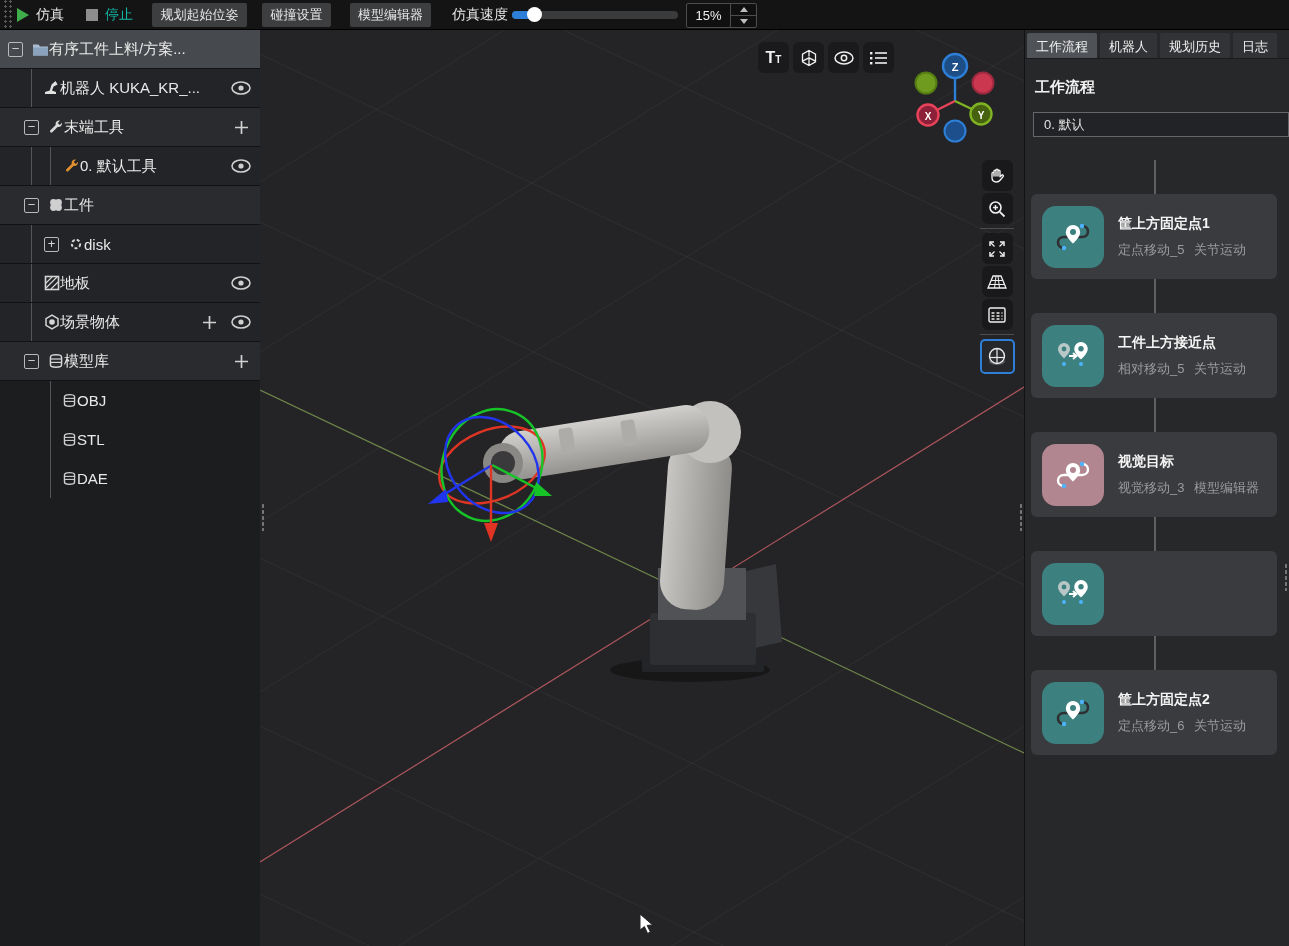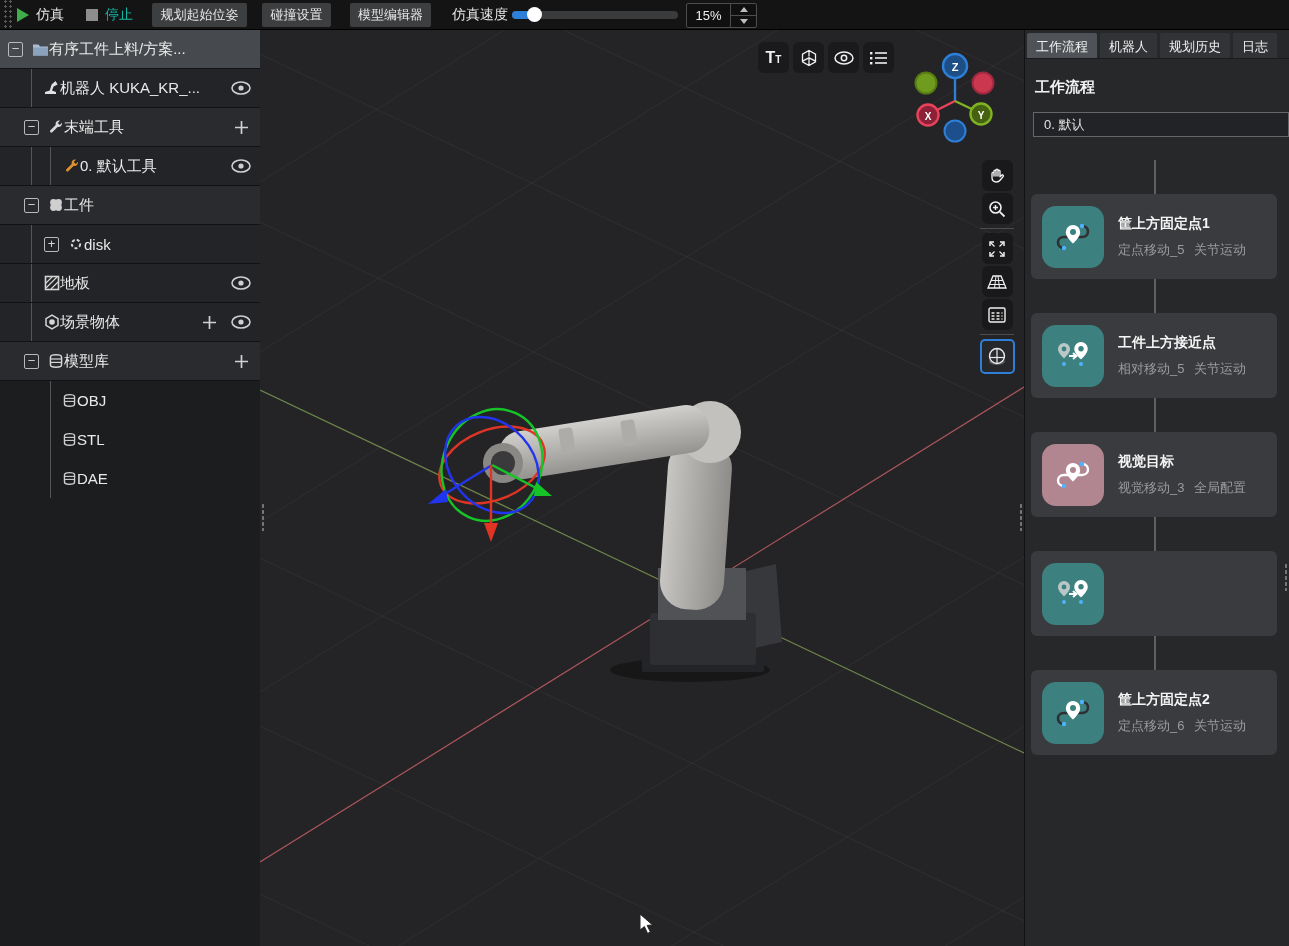--- a/index.html
+++ b/index.html
@@ -542,21 +542,21 @@
           <svg width="40" height="40">
               <path d="M11 31c-8 0-8-11 0-11h18c8 0 8-11 0-11" fill="none" stroke="#fff" stroke-width="2.4"></path>
               <circle cx="11" cy="31" r="2.2" fill="#4db3ff"></circle>
               <circle cx="29" cy="9" r="2.2" fill="#4db3ff"></circle>
               <path d="M20 8a7.2 7.2 0 0 1 7.2 7.2c0 5.2-7.2 11.3-7.2 11.3s-7.2-6.1-7.2-11.3A7.2 7.2 0 0 1 20 8z" fill="#fff"></path>
               <circle cx="20" cy="15" r="3" fill="#b28691"></circle>
             </svg>
         </div>
         <div class="ctext">
           <div class="ctitle">视觉目标</div>
-          <div class="csub">视觉移动_3 全局配置</div>
+          <div class="csub">视觉移动_3 模型编辑器</div>
         </div>
       </div>
       <div class="connector"></div>
 
       <div class="card">
         <div class="tile" style="background: rgb(60, 128, 128);">
           <svg width="40" height="40">
               <path d="M11 7a6 6 0 0 1 6 6c0 4.4-6 9.4-6 9.4S5 17.4 5 13a6 6 0 0 1 6-6z" fill="#b9c7c7"></path>
               <circle cx="11" cy="13" r="2.4" fill="#3c8080"></circle>
               <path d="M28 6a6.8 6.8 0 0 1 6.8 6.8c0 5-6.8 10.6-6.8 10.6s-6.8-5.6-6.8-10.6A6.8 6.8 0 0 1 28 6z" fill="#fff"></path>

